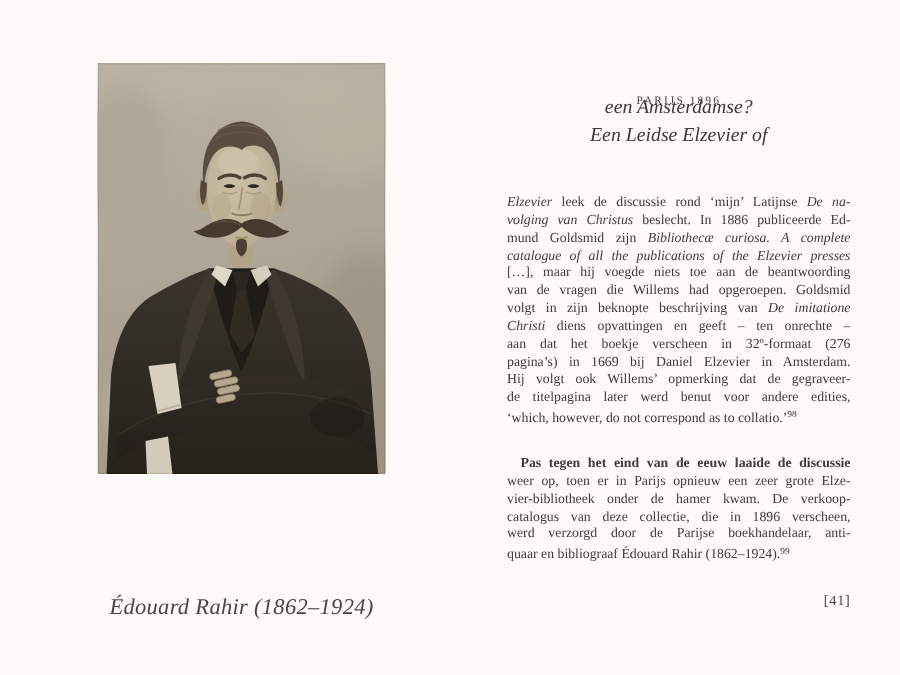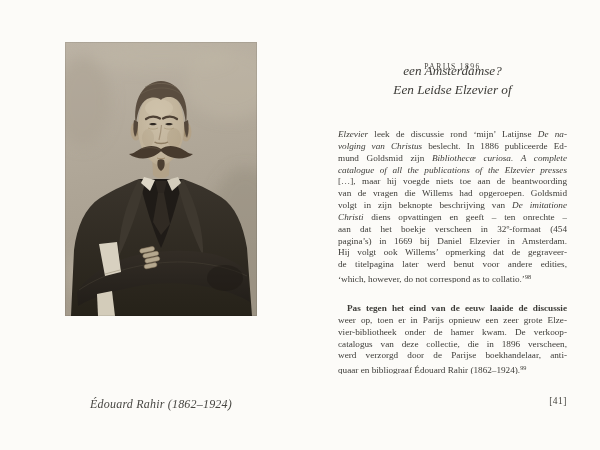--- a/index.html
+++ b/index.html
@@ -6,21 +6,21 @@
   .spread{
     position:relative;width:600px;height:450px;background:#fcfbf8;
     font-family:"Liberation Serif",serif;color:#3c3c3c;overflow:hidden;
   }
   
   .page-left{position:absolute;left:0;top:0;width:300px;height:450px;}
   .photo{position:absolute;left:65px;top:42px;width:192px;height:274px;}
   .photo svg{display:block;width:192px;height:274px;}
   .caption{
     position:absolute;left:57px;top:397px;width:208px;text-align:center;
-    font-style:italic;font-size:12px;color:#474642;letter-spacing:.2px;
+    font-style:italic;font-size:15px;color:#474642;letter-spacing:.2px;
   }
   
   .page-right{position:absolute;left:300px;top:0;width:300px;height:450px;}
   .kicker{
     position:absolute;left:338px;top:47px;width:229px;text-align:center;
     font-size:7.6px;letter-spacing:1.4px;color:#45443f;margin-top:15px;
   }
   .title{
     position:absolute;left:326px;top:61px;width:253px;text-align:center;
     font-style:italic;font-size:13.2px;line-height:19px;color:#3b3a36;
@@ -163,21 +163,21 @@
   </div>
   <div class="body-text">
       <div class="body-line"><span class="it">Elzevier</span><span> leek de discussie rond ‘mijn’ Latijnse </span><span class="it">De na-</span></div>
       <div class="body-line"><span class="it">volging van Christus</span><span> beslecht. In 1886 publiceerde Ed-</span></div>
       <div class="body-line"><span>mund Goldsmid zijn </span><span class="it">Bibliothecæ curiosa. A complete</span></div>
       <div class="body-line"><span class="it">catalogue of all the publications of the Elzevier presses</span></div>
       <div class="body-line"><span>[…], maar hij voegde niets toe aan de beantwoording</span></div>
       <div class="body-line"><span>van de vragen die Willems had opgeroepen. Goldsmid</span></div>
       <div class="body-line"><span>volgt in zijn beknopte beschrijving van </span><span class="it">De imitatione</span></div>
       <div class="body-line"><span class="it">Christi</span><span> diens opvattingen en geeft – ten onrechte –</span></div>
-      <div class="body-line"><span>aan dat het boekje verscheen in 32º-formaat (454</span></div>
+      <div class="body-line"><span>aan dat het boekje verscheen in 32º-formaat (276</span></div>
       <div class="body-line"><span>pagina’s) in 1669 bij Daniel Elzevier in Amsterdam.</span></div>
       <div class="body-line"><span>Hij volgt ook Willems’ opmerking dat de gegraveer-</span></div>
       <div class="body-line"><span>de titelpagina later werd benut voor andere edities,</span></div>
       <div class="body-line last"><span>‘which, however, do not correspond as to collatio.’</span><span class="sup">98</span></div>
       <div class="body-line indent para-gap"><span>Pas tegen het eind van de eeuw laaide de discussie</span></div>
       <div class="body-line"><span>weer op, toen er in Parijs opnieuw een zeer grote Elze-</span></div>
       <div class="body-line"><span>vier-bibliotheek onder de hamer kwam. De verkoop-</span></div>
       <div class="body-line"><span>catalogus van deze collectie, die in 1896 verscheen,</span></div>
       <div class="body-line"><span>werd verzorgd door de Parijse boekhandelaar, anti-</span></div>
       <div class="body-line last"><span>quaar en bibliograaf Édouard Rahir (1862–1924).</span><span class="sup">99</span></div>

